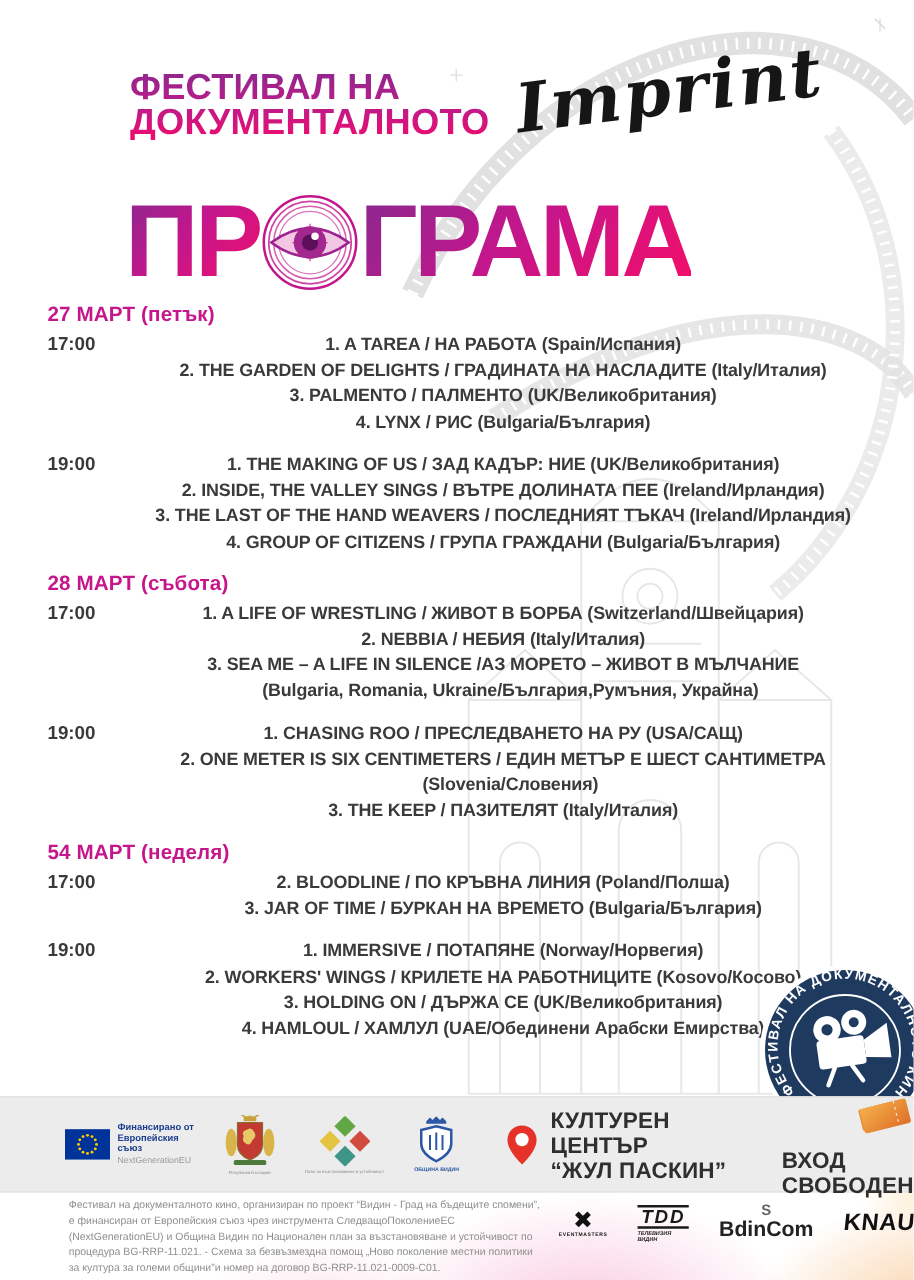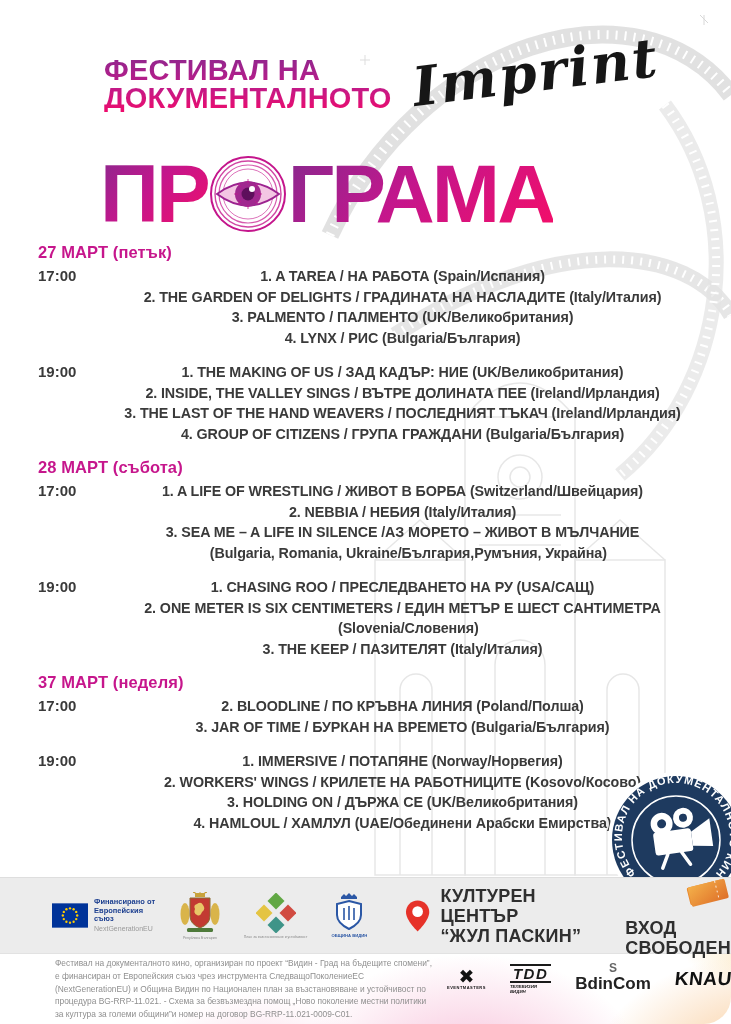--- a/index.html
+++ b/index.html
@@ -1,19 +1,19 @@
 <!DOCTYPE html>
 <html><head>
 <meta charset="utf-8">
 <style>
   * { margin:0; padding:0; box-sizing:border-box; }
   html,body { background:#fff; }
   #poster {
     position:relative; width:731px; height:1024px; overflow:hidden;
-    background:#fff; font-family:"Liberation Sans", sans-serif;border-radius:27px;
+    background:#fff; font-family:"Liberation Sans", sans-serif;
   }
   
   .bg-film, .bg-cathedral { position:absolute; pointer-events:none; }
   .bg-film { top:0; left:0; }
   .bg-cathedral { left:345px; top:355px; }
   .wc { position:absolute; pointer-events:none; }
   .wc-pink  { left:290px; top:950px; width:360px; height:140px;
     background:radial-gradient(ellipse at 50% 85%, rgba(241,143,188,.55), rgba(241,143,188,0) 68%); }
   .wc-pink2 { left:150px; top:990px; width:220px; height:80px;
     background:radial-gradient(ellipse at 50% 90%, rgba(246,175,205,.4), rgba(246,175,205,0) 70%); }
@@ -194,21 +194,21 @@
         <div class="films">
           <div class="film">1. CHASING ROO / ПРЕСЛЕДВАНЕТО НА РУ (USA/САЩ)</div>
           <div class="film">2. ONE METER IS SIX CENTIMETERS / ЕДИН МЕТЪР Е ШЕСТ САНТИМЕТРА
 &nbsp;&nbsp;&nbsp;(Slovenia/Словения)</div>
           <div class="film">3. THE KEEP / ПАЗИТЕЛЯТ (Italy/Италия)</div>
         </div>
       </div>
     </section>
 
     <section class="day">
-      <h2 class="date">37 МАРТ (неделя)</h2>
+      <h2 class="date">54 МАРТ (неделя)</h2>
       <div class="session">
         <span class="time">17:00</span>
         <div class="films">
           <div class="film">2. BLOODLINE / ПО КРЪВНА ЛИНИЯ (Poland/Полша)</div>
           <div class="film">3. JAR OF TIME / БУРКАН НА ВРЕМЕТО (Bulgaria/България)</div>
         </div>
       </div>
       <div class="session">
         <span class="time">19:00</span>
         <div class="films">

